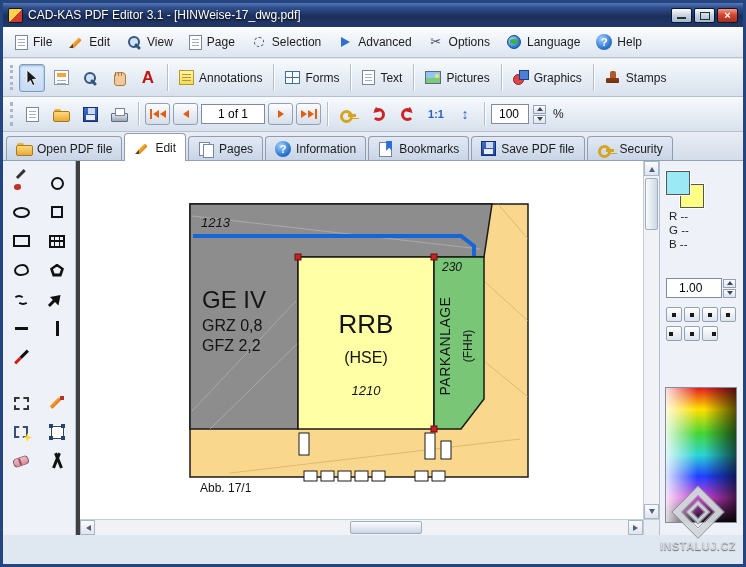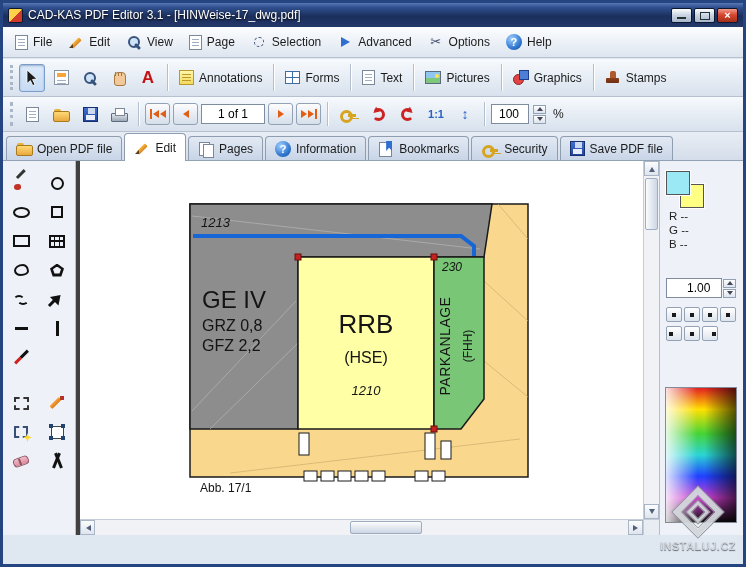--- a/index.html
+++ b/index.html
@@ -199,21 +199,21 @@
   .scorner{position:absolute;right:0;bottom:0;width:16px;height:16px;background:#e8edf4;border-left:1px solid #c3ccd8;border-top:1px solid #c3ccd8}
 
   
   .rightpanel{position:absolute;right:0;top:158px;width:84px;bottom:29px;background:#eef2f8;border-left:1px solid #b3bfce}
   .swatch{position:absolute;width:24px;height:24px;border:1px solid #555;box-shadow:0 0 0 1px #fff}
   .swatch.front{left:6px;top:10px;z-index:2}
   .swatch.back{left:20px;top:23px;z-index:1}
   .rgb{position:absolute;left:9px;top:48px;line-height:14px;font-size:11.5px;color:#222}
   .lw-label{position:absolute;left:6px;top:116px;font-size:11.5px}
   .lw-box{position:absolute;left:6px;top:117px;display:flex;align-items:center}
-  .lw-input{width:56px;height:20px;border:1px solid #7f8c9f;background:#fff;padding-left:20px;font:12px "Liberation Sans",sans-serif}
+  .lw-input{width:56px;height:20px;border:1px solid #7f8c9f;background:#fff;padding-left:12px;font:12px "Liberation Sans",sans-serif}
   .dotrow{position:absolute;left:6px;display:flex;gap:2px}
   .dotrow.r1{top:146px}
   .dotrow.r2{top:165px}
   .dotbtn{width:16px;height:15px;background:linear-gradient(#fff,#dde4ed);border:1px solid #93a1b4;border-radius:2px;position:relative}
   .dotbtn::after{content:"";position:absolute;width:4px;height:4px;background:#1a1a1a;top:5px;left:5px}
   .dotbtn.dl::after{left:2px}
   .dotbtn.dr::after{left:9px}
   .gradientbox{position:absolute;left:5px;top:226px;width:72px;height:136px;border:1px solid #848b96;
     background:linear-gradient(to right,rgba(255,255,255,.85),rgba(255,255,255,0) 45%,rgba(0,0,0,0) 55%,rgba(0,0,0,.65)),
                linear-gradient(#e22020,#ffe000 16%,#46d435 34%,#2ad4d4 50%,#2040ff 66%,#d040d0 82%,#0c0c0c)}
@@ -274,20 +274,24 @@
       </div>
     <div class="menuitem">
         <span class="ic s16 ic-adv"></span>
         <span>Advanced</span>
       </div>
     <div class="menuitem">
         <span class="ic s16 ic-scissors">✂</span>
         <span>Options</span>
       </div>
     <div class="menuitem">
+        <span class="ic s16 ic-globe"></span>
+        <span>Language</span>
+      </div>
+    <div class="menuitem">
         <span class="ic s16 ic-help"></span>
         <span>Help</span>
       </div>
   </div>
 
   <div class="toolbar tb1">
     <span class="grip"></span>
     <div class="tbtn sel">
       <svg width="14" height="16" viewBox="0 0 14 16">
           <path d="M2,0 L12,9 L7.5,9.5 L10,14.5 L7.8,15.6 L5.4,10.6 L2,13.5 Z" fill="#1a1a1a" stroke="#fff" stroke-width="0.8"></path>
@@ -413,26 +417,26 @@
       </div>
     <div class="tab">
         <span class="ic s16 ic-help"></span>
         <span>Information</span>
       </div>
     <div class="tab">
         <span class="ic ic-bm"></span>
         <span>Bookmarks</span>
       </div>
     <div class="tab">
+        <span class="ic ic-disk"></span>
+        <span>Save PDF file</span>
+      </div>
+    <div class="tab">
         <span class="ic ic-key"></span>
         <span>Security</span>
-      </div>
-    <div class="tab">
-        <span class="ic ic-disk"></span>
-        <span>Save PDF file</span>
       </div>
   </div>
 
   <div class="palette">
     <div class="tool">
         <span class="t-brush"></span>
       </div>
     <div class="tool">
         <span class="t-ring"></span>
       </div>

